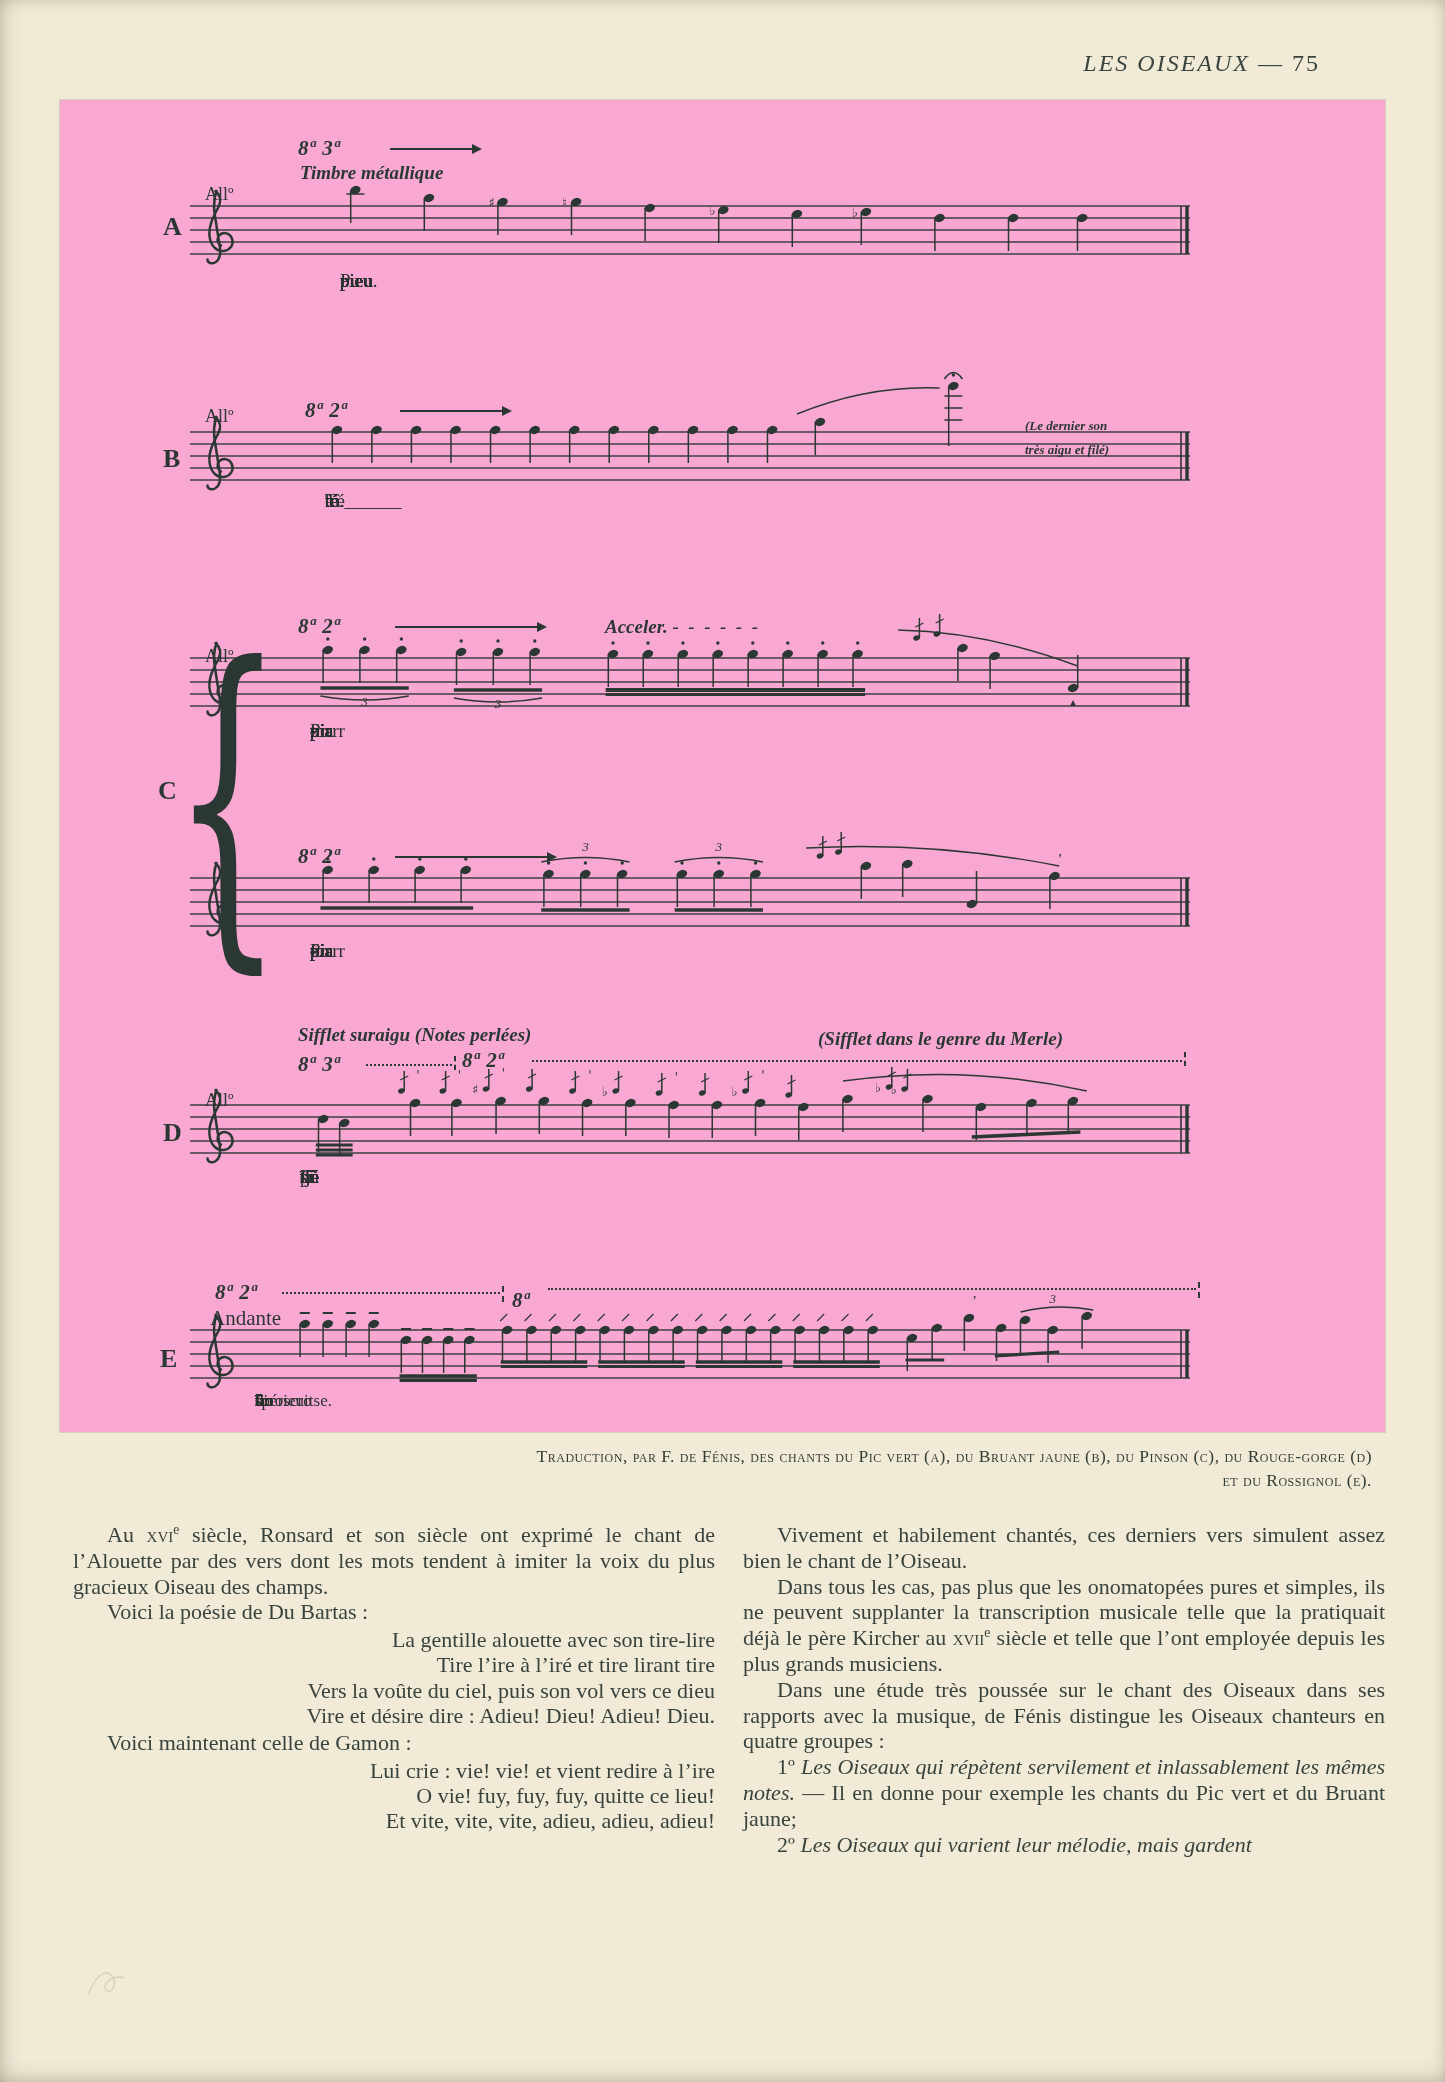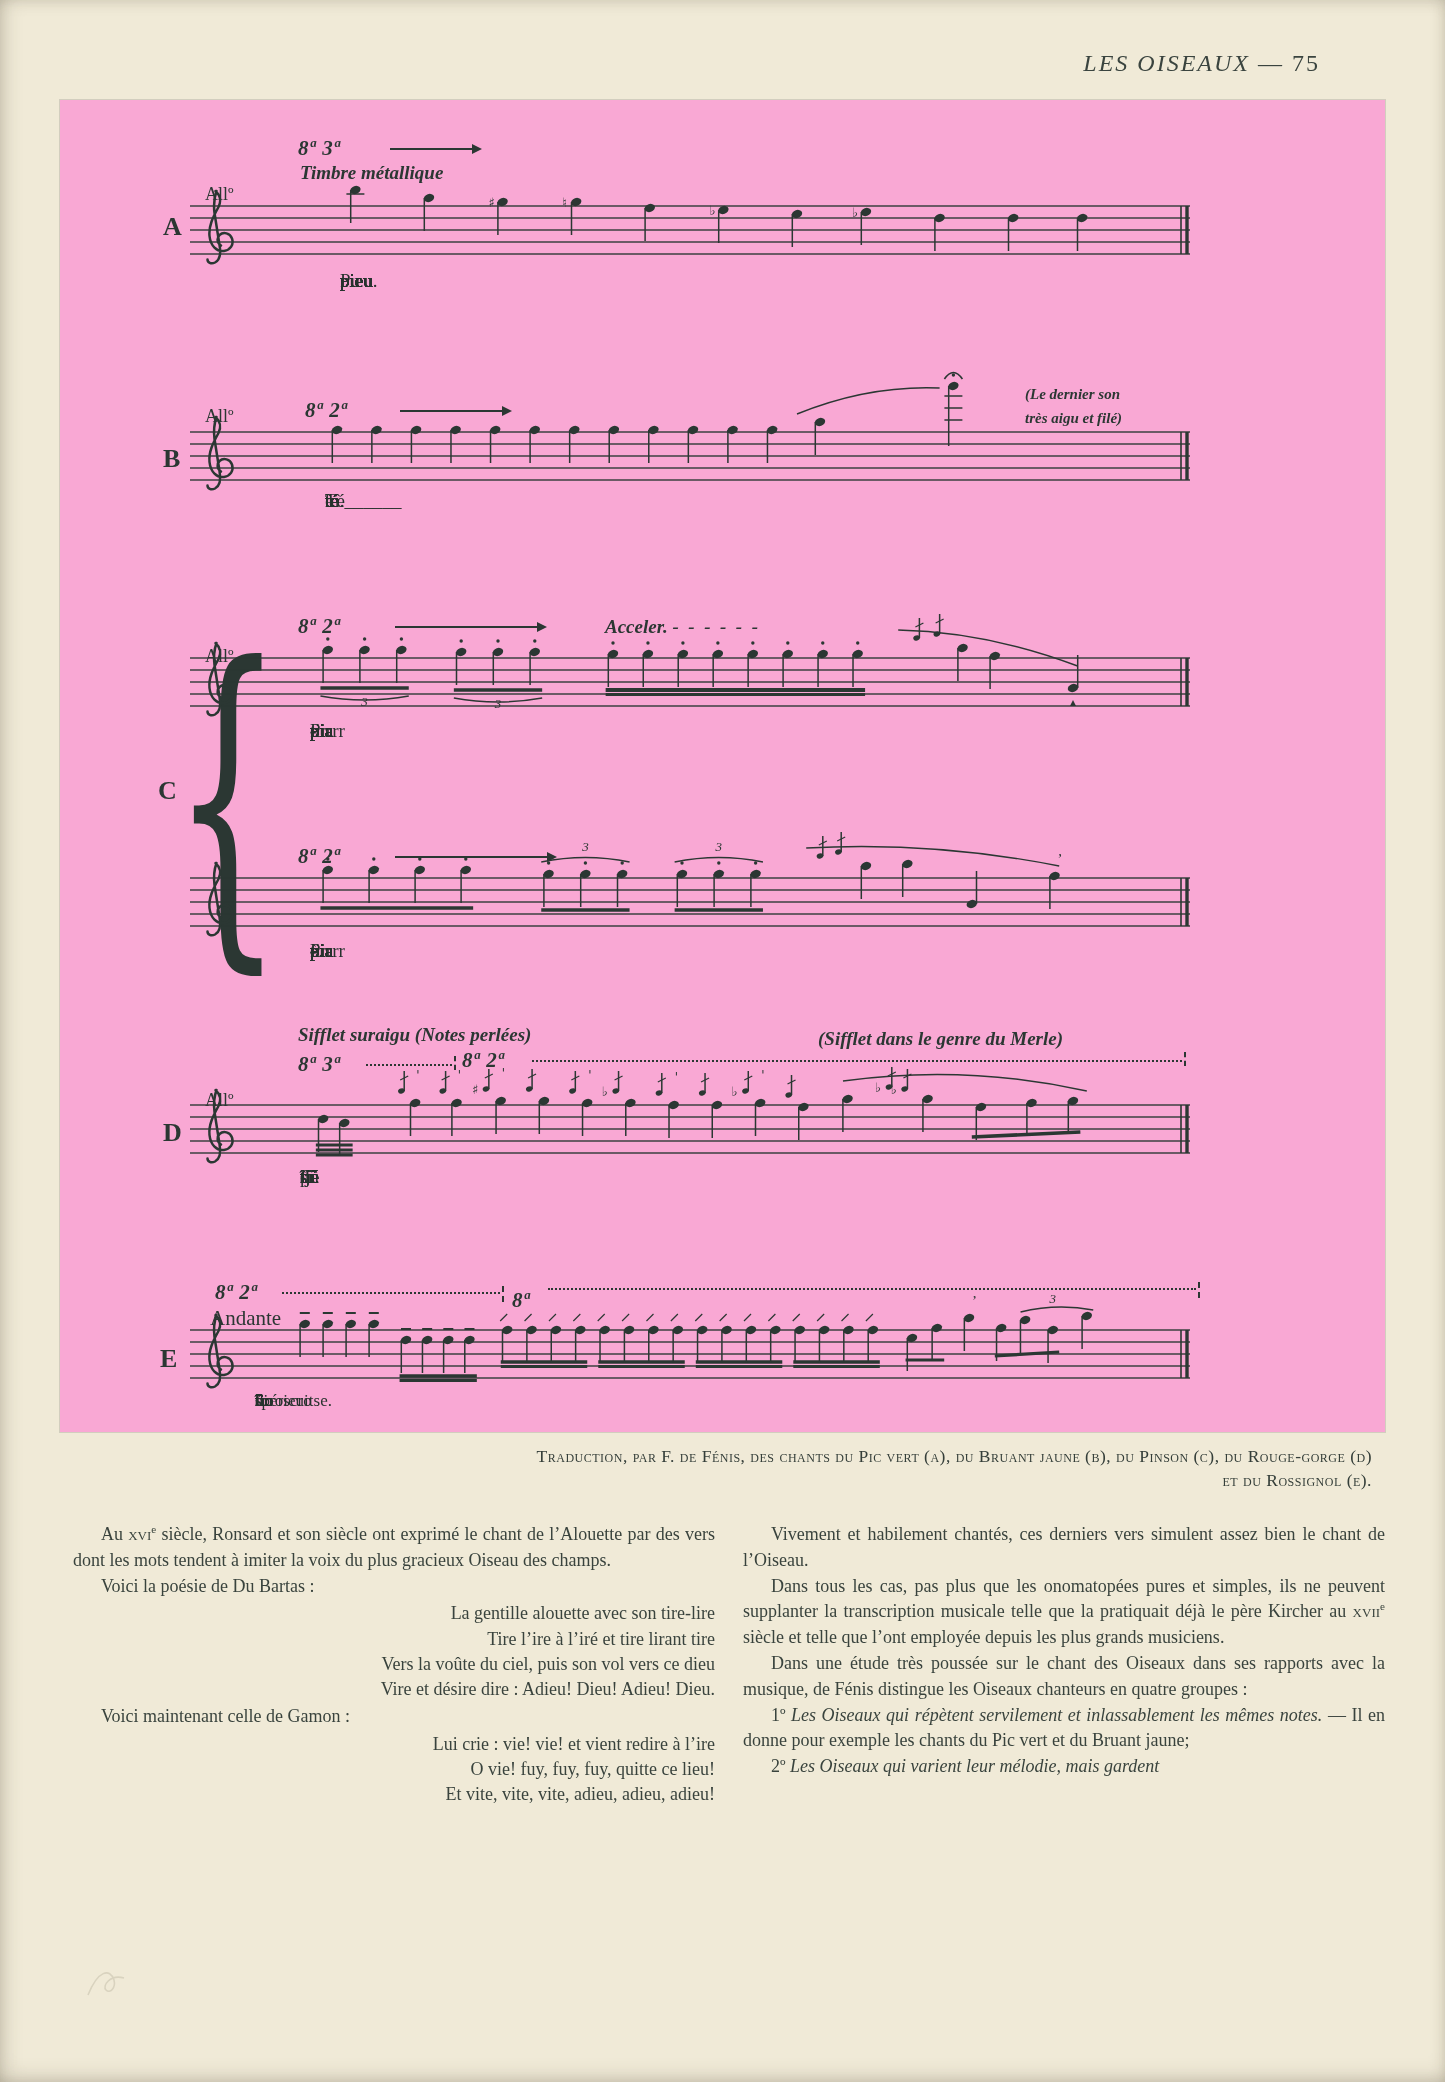--- a/index.html
+++ b/index.html
@@ -15,38 +15,38 @@
   .header .t{font-style:italic;}
   
   .plate{position:absolute;left:60px;top:100px;width:1325px;height:1332px;background:#f9a8d4;
          box-shadow:0 0 0 1px rgba(120,125,115,.25);}
   .plate *{position:absolute;}
   .syslabel{font-size:26px;font-weight:bold;color:#2b3733;font-family:"Liberation Serif",serif;}
   .tempo{font-size:18px;color:#2b3733;}
   .oct{font-size:21px;font-style:italic;font-weight:bold;color:#2b3733;letter-spacing:1px;}
   .expr{font-size:19px;font-style:italic;font-weight:bold;color:#2b3733;}
   .acceler{white-space:pre;}
-  .sidenote{font-size:15px;font-style:italic;font-weight:bold;color:#2b3733;line-height:24px;}
+  .sidenote{font-size:13px;font-style:italic;font-weight:bold;color:#2b3733;line-height:24px;margin-top:32px;}
   .arrowline{height:2px;background:#2b3733;}
   .arrowline::after{content:'';position:absolute;right:-2px;top:-4.5px;border-left:10px solid #2b3733;
                     border-top:5px solid transparent;border-bottom:5px solid transparent;}
   .dots{border-top:2.2px dotted #2b3733;height:0;}
   .tick{width:0;border-left:2px dashed #2b3733;}
   .staffsvg{display:block;}
   .lyrics{display:flex;justify-content:space-between;font-size:19px;color:#27322e;line-height:22px;}
   .lyrics.small{font-size:17px;}
   .tok{white-space:pre;}
   .brace{font-family:"DejaVu Serif",serif;font-size:350px;line-height:276px;color:#2b3733;
          transform:scaleX(.5);transform-origin:left center;}
   
   .caption{position:absolute;left:72px;top:1444px;width:1300px;text-align:right;
            font-variant:small-caps;font-size:17.5px;line-height:24px;color:#343e39;letter-spacing:.5px;}
   
   .cols{position:absolute;left:73px;top:1522px;width:1312px;display:flex;gap:28px;}
-  .col{width:642px;font-size:18px;line-height:25.8px;text-align:justify;color:#39433d;}
+  .col{width:642px;font-size:22px;line-height:25.8px;text-align:justify;color:#39433d;}
   .para{text-indent:1.55em;margin:0;}
   .poem{margin:2px 0;padding-left:88px;text-align:right;}
   .pline{line-height:25.2px;}
   .pt-i{font-style:italic;}
   .pt-sc{font-variant:small-caps;}
   .pt-sup{vertical-align:super;font-size:.62em;line-height:0;}
   .pencil{position:absolute;left:80px;top:1950px;}
 </style>
 </head>
 <body>

